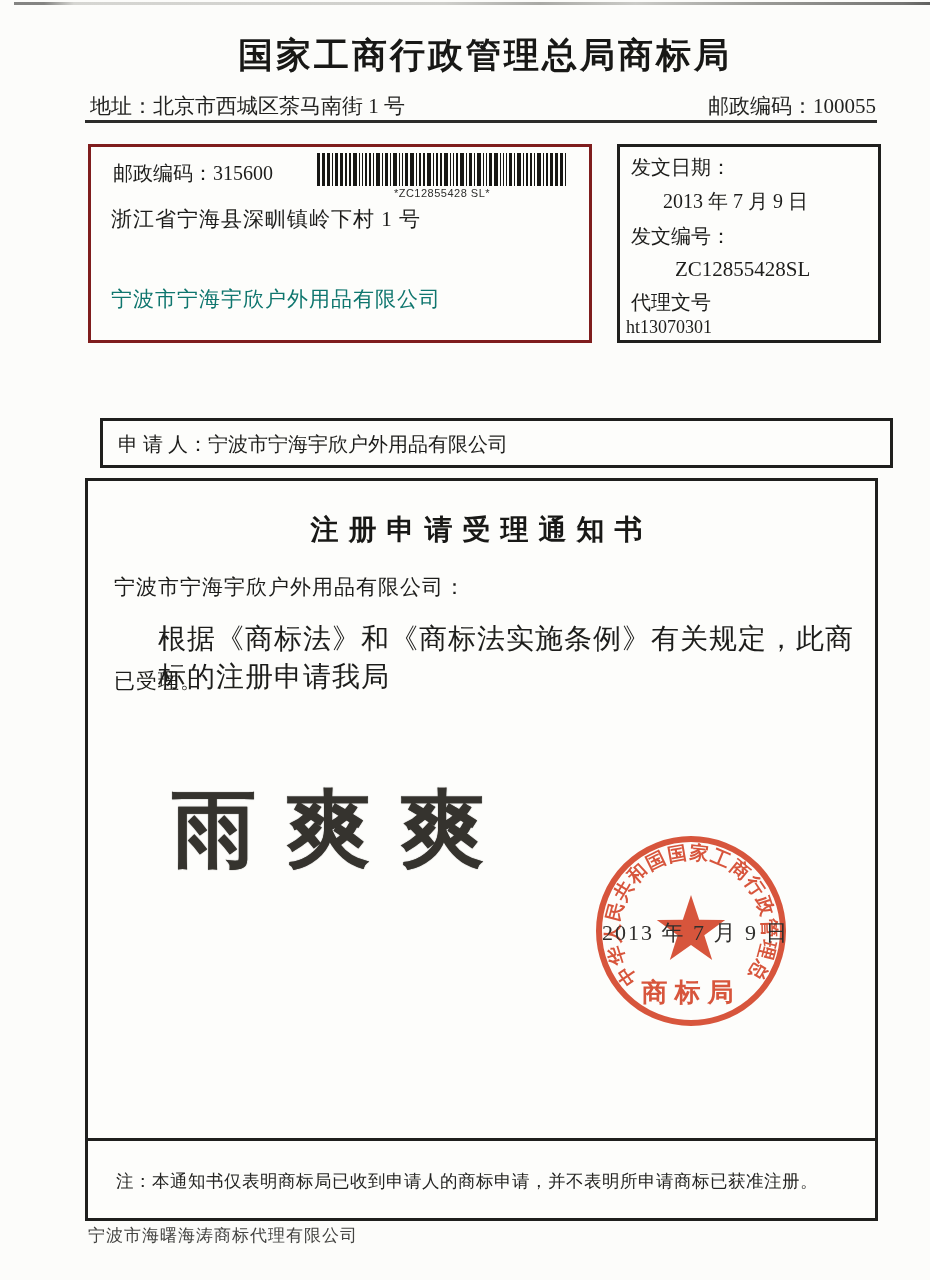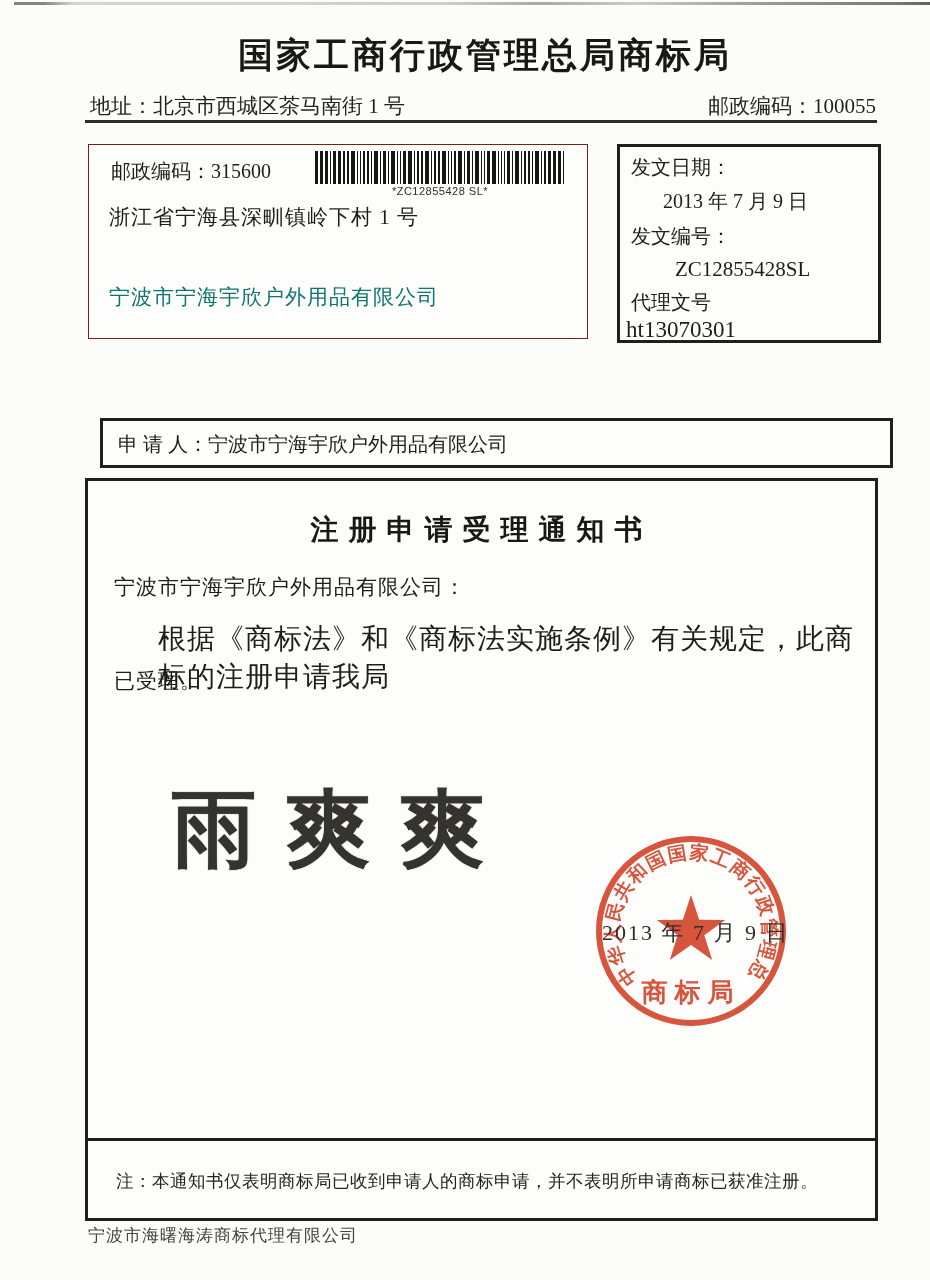--- a/index.html
+++ b/index.html
@@ -28,21 +28,21 @@
   .addr-line{
     position:absolute; top:92px; left:90px; width:786px;
     display:flex; justify-content:space-between; font-size:21px; color:#222220;
   }
   .head-rule{
     position:absolute; top:120px; left:85px; width:792px; height:3px; background:#2c2c2a;
   }
   
   .recipient-box{
     position:absolute; left:88px; top:144px; width:498px; height:193px;
-    border:1px solid #7f1d1d; background:#fdfdfb;
+    border:3px solid #7f1d1d; background:#fdfdfb;
   }
   .recipient-postcode{position:absolute; left:22px; top:13px; font-size:20px;}
   .barcode-wrap{position:absolute; left:222px; top:6px; width:258px; text-align:center;}
   .barcode-bars{
     display:flex; justify-content:center; align-items:stretch; height:33px; overflow:hidden;
   }
   .barcode-bars span{display:block; height:100%; background:#161614; margin-right:2px; flex:none;}
   .barcode-label{
     font-family:"Liberation Sans", sans-serif; font-size:11px; color:#2e2e2c;
     margin-top:1px; letter-spacing:.5px;
@@ -53,21 +53,21 @@
   .dispatch-box{
     position:absolute; left:617px; top:144px; width:258px; height:193px;
     border:3px solid #1f1f1d; background:#fdfdfb; font-size:20px;
   }
   .dp{position:absolute; white-space:nowrap;}
   .dp-date-label{left:11px; top:7px;}
   .dp-date-value{left:43px; top:41px;}
   .dp-num-label{left:11px; top:76px;}
   .dp-num-value{left:55px; top:110px; font-size:21px;}
   .dp-agent-label{left:11px; top:142px;}
-  .dp-agent-value{left:6px; top:170px; font-size:23px;}
+  .dp-agent-value{left:6px; top:170px; font-size:18px;}
   
   .app-row1{
     position:absolute; left:85px; top:369px; width:787px; height:45px;
     border:3px solid #1f1f1d; background:#fdfdfb; font-size:20px;
   }
   .app-row1 .cell{position:absolute; top:11px; white-space:nowrap;}
   .app-date{left:15px;}
   .app-number{left:322px;}
   .app-class{left:566px;}
   .app-row2{

